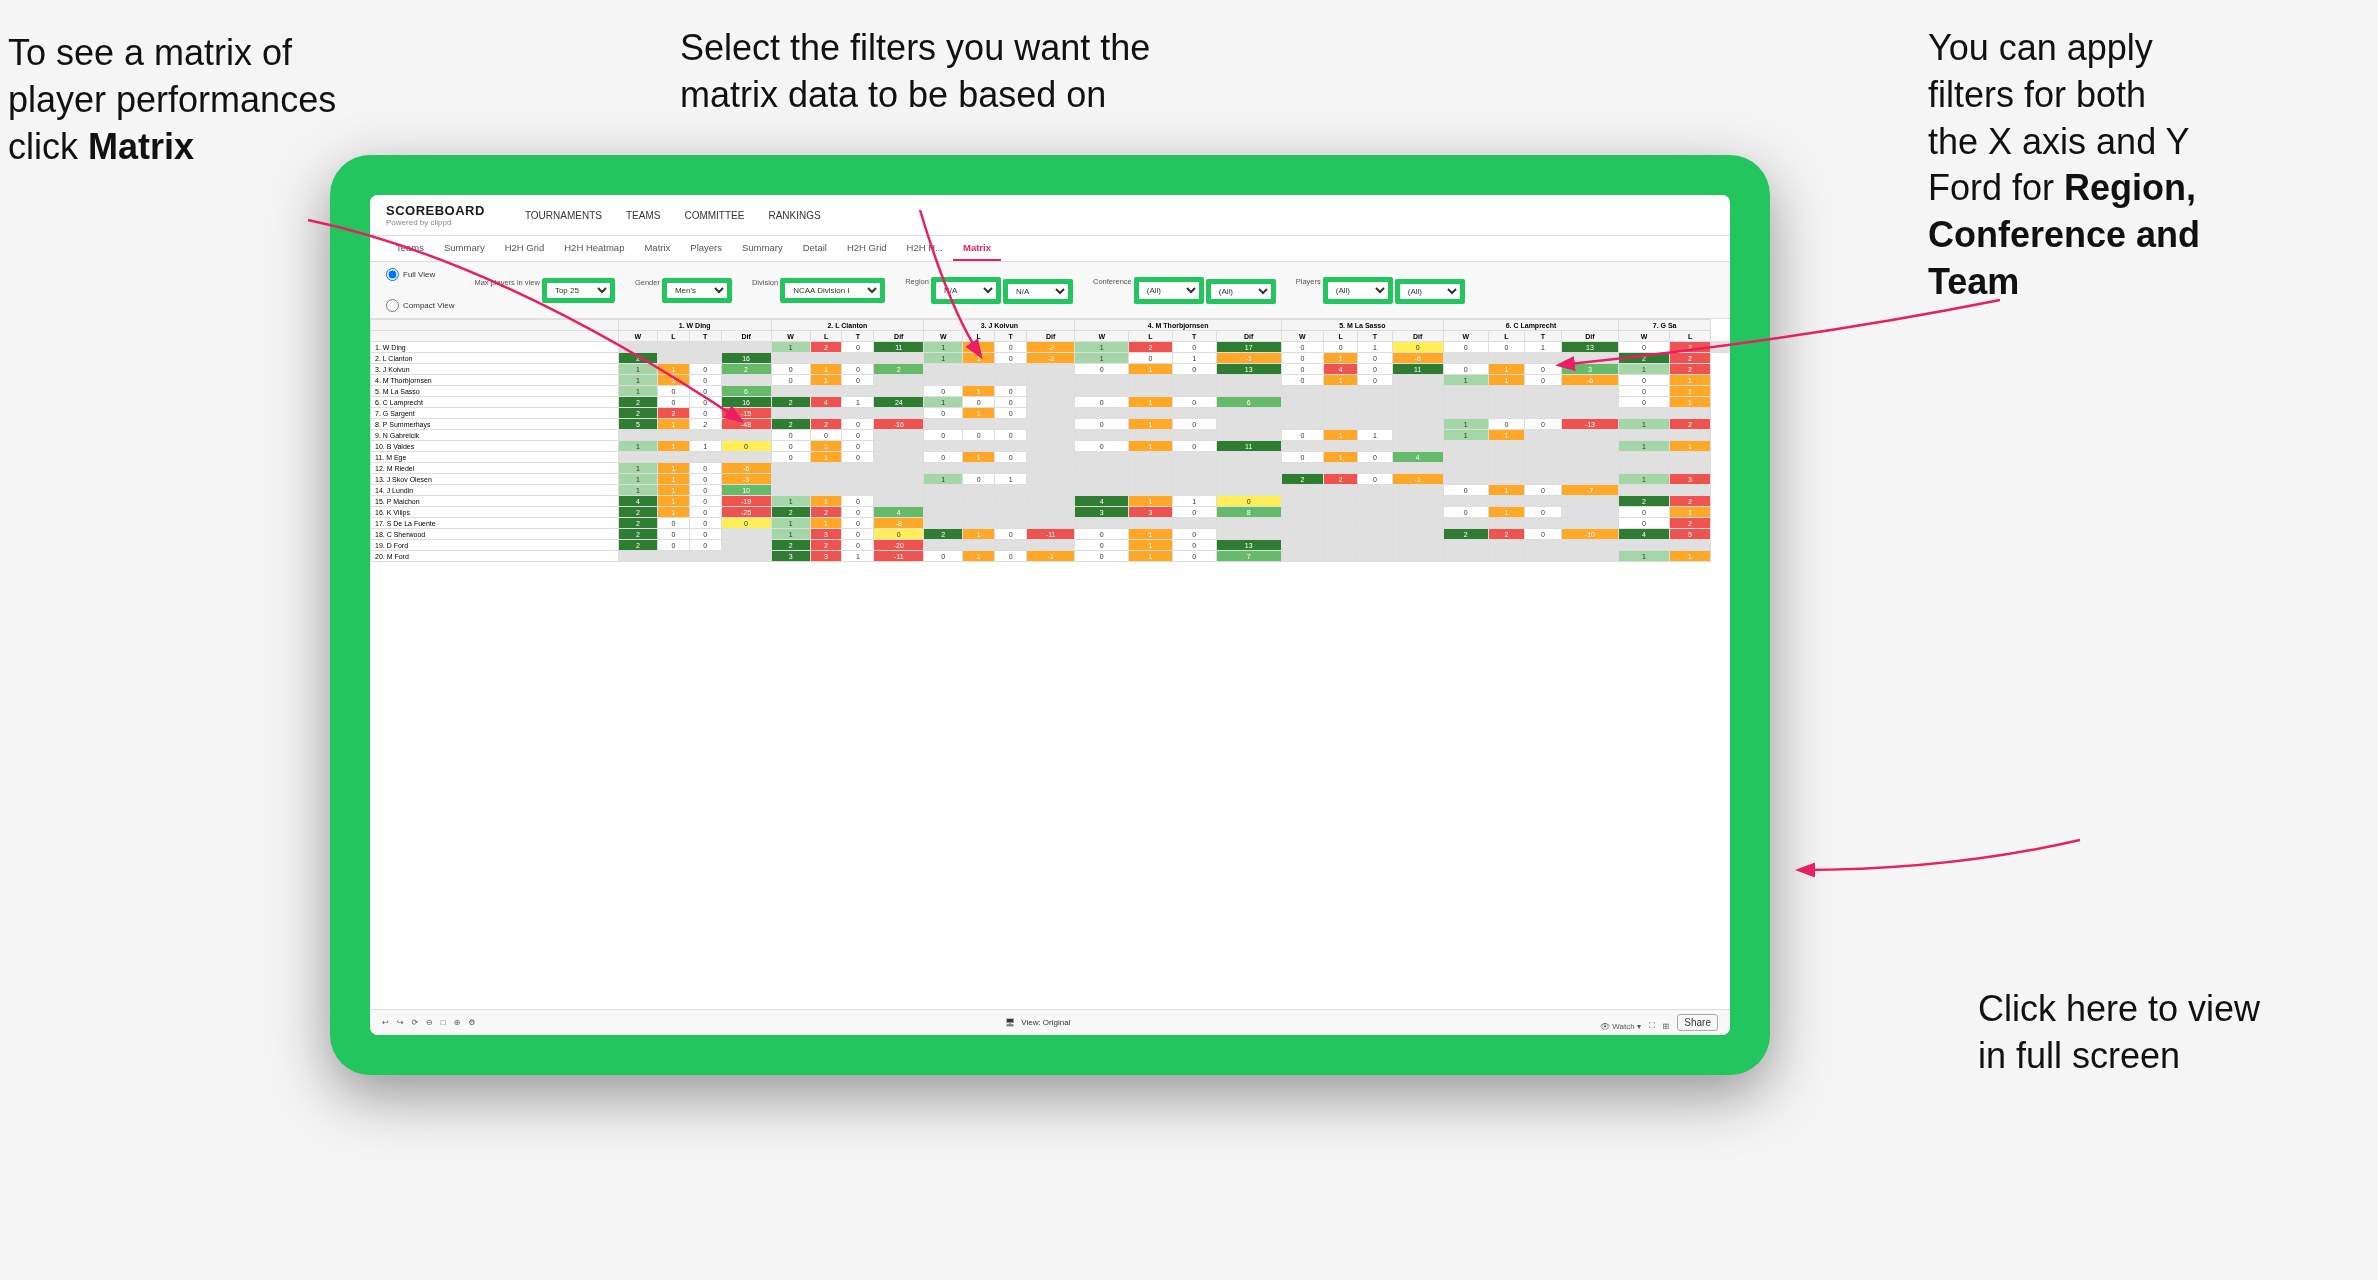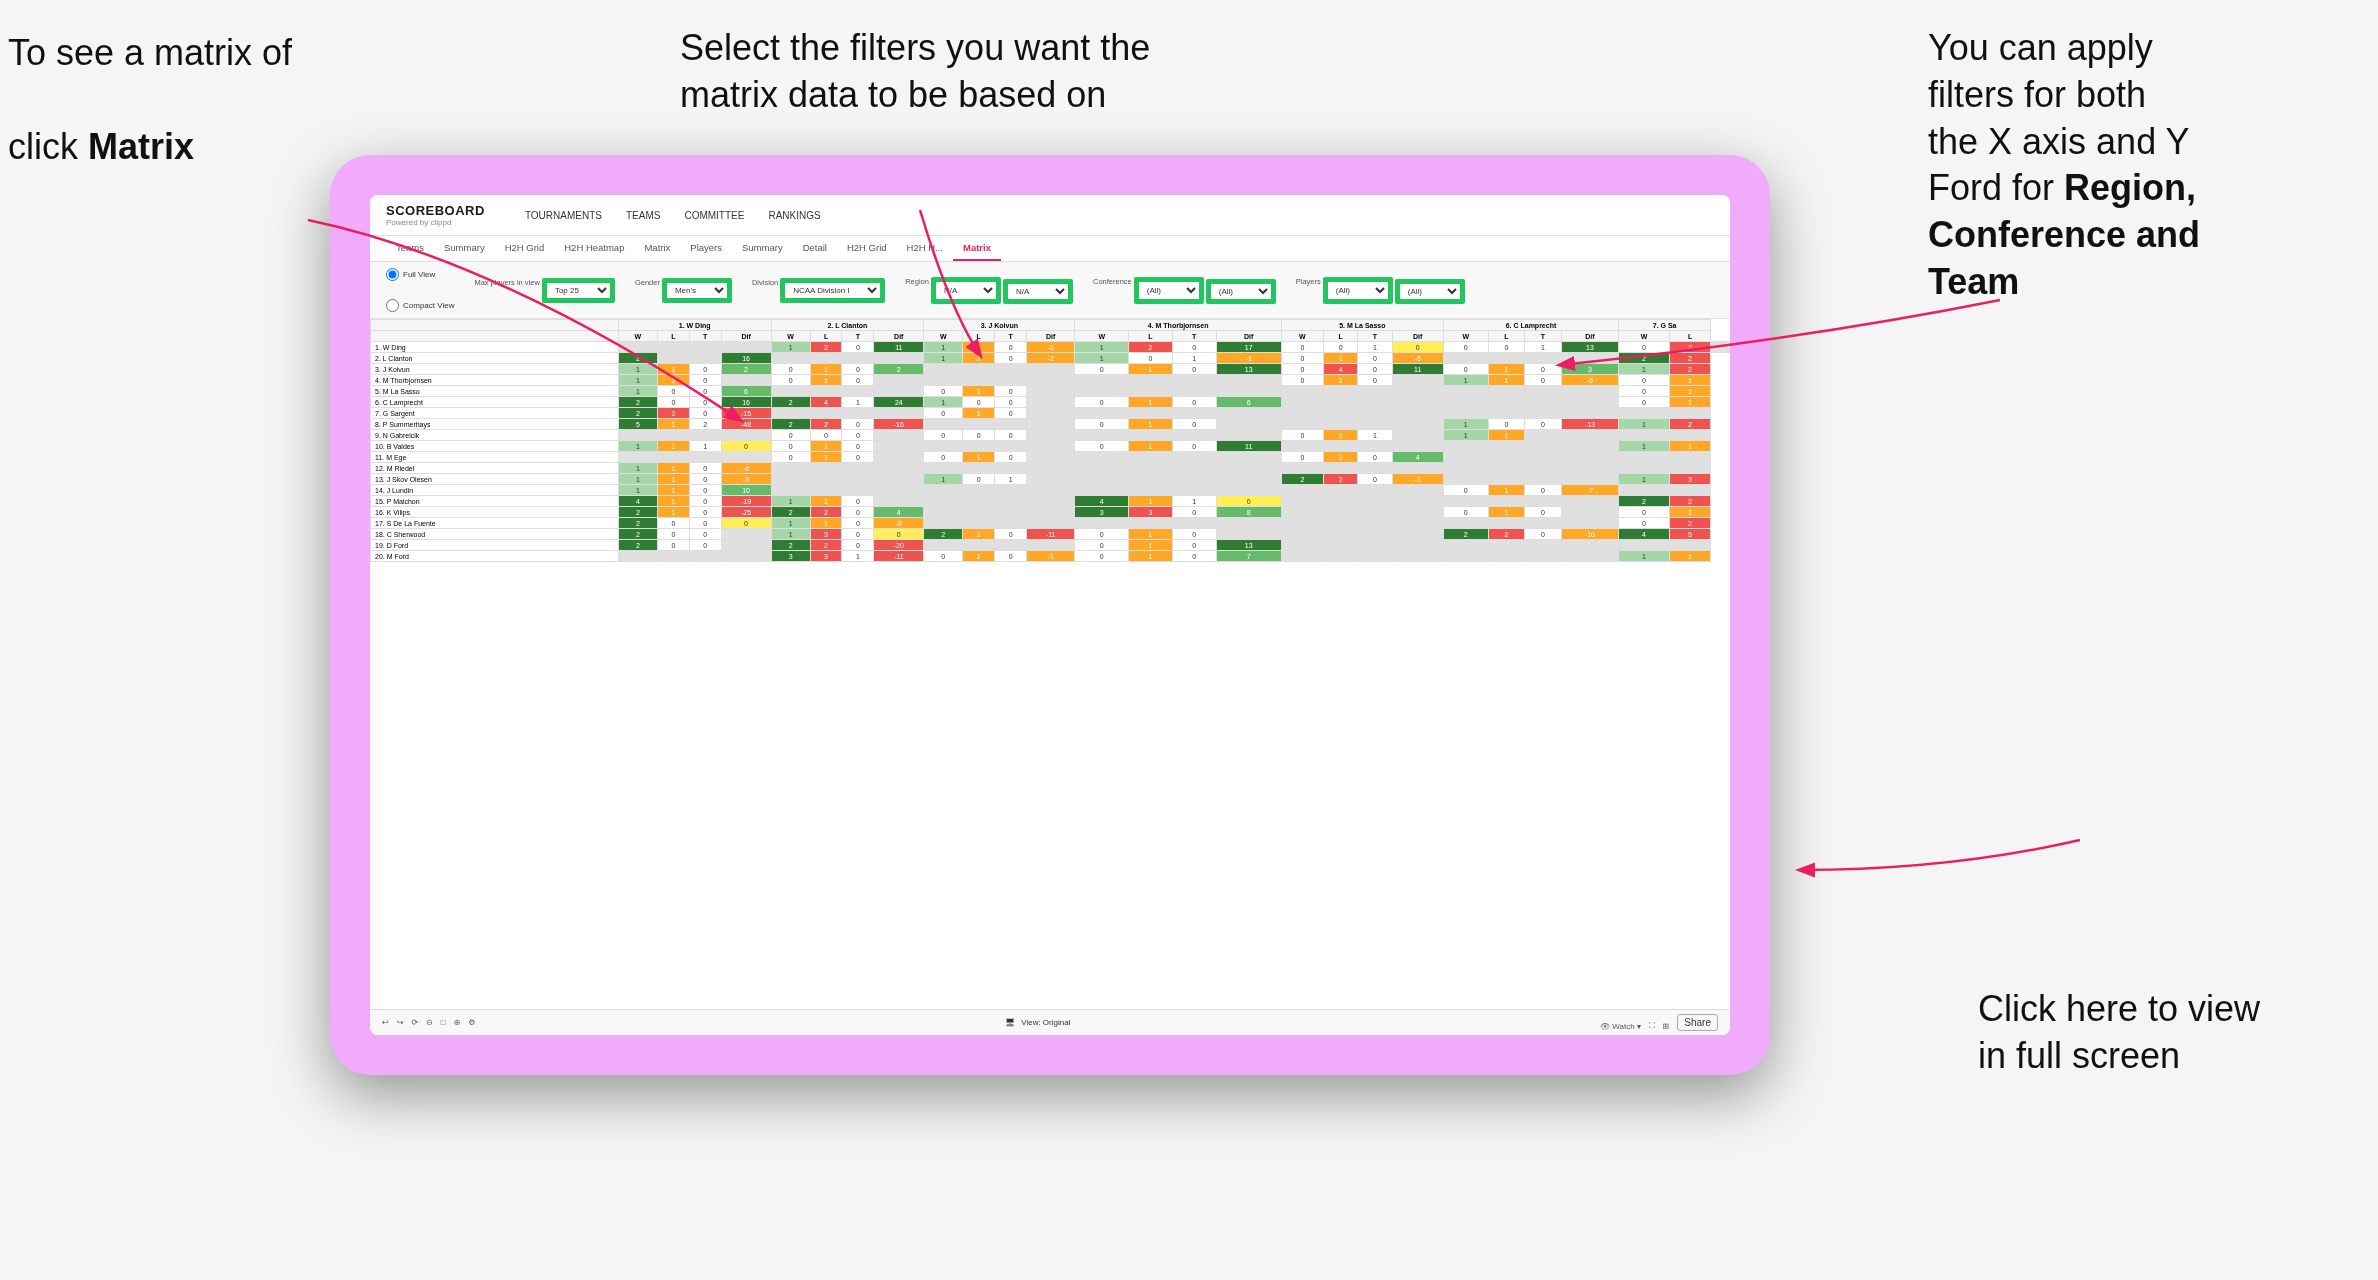--- a/index.html
+++ b/index.html
@@ -46,21 +46,21 @@
 
     .bold { font-weight: 700; }
 
     
     .tablet {
       position: absolute;
       top: 155px;
       left: 330px;
       width: 1440px;
       height: 920px;
-      background: #f0abfc;
+      background: #22c55e;
       border-radius: 40px;
       box-shadow: 0 20px 60px rgba(0,0,0,0.4);
       display: flex;
       align-items: center;
       justify-content: center;
     }
 
     .tablet-screen {
       width: 1360px;
       height: 840px;
@@ -282,21 +282,21 @@
       display: flex;
       flex-direction: column;
       height: 100%;
     }
   </style>
 </head>
 <body>
 
 <div class="annotation annotation-tl">
   <span>To see a matrix of</span><br>
-  <br>
+  <span>player performances</span><br>
   <span>click </span><span class="bold">Matrix</span>
 </div>
 
 <div class="annotation annotation-tm">
   <span>Select the filters you want the matrix data to be based on</span>
 </div>
 
 <div class="annotation annotation-tr">
   <span>You  can apply</span><br>
   <span>filters for both</span><br>

